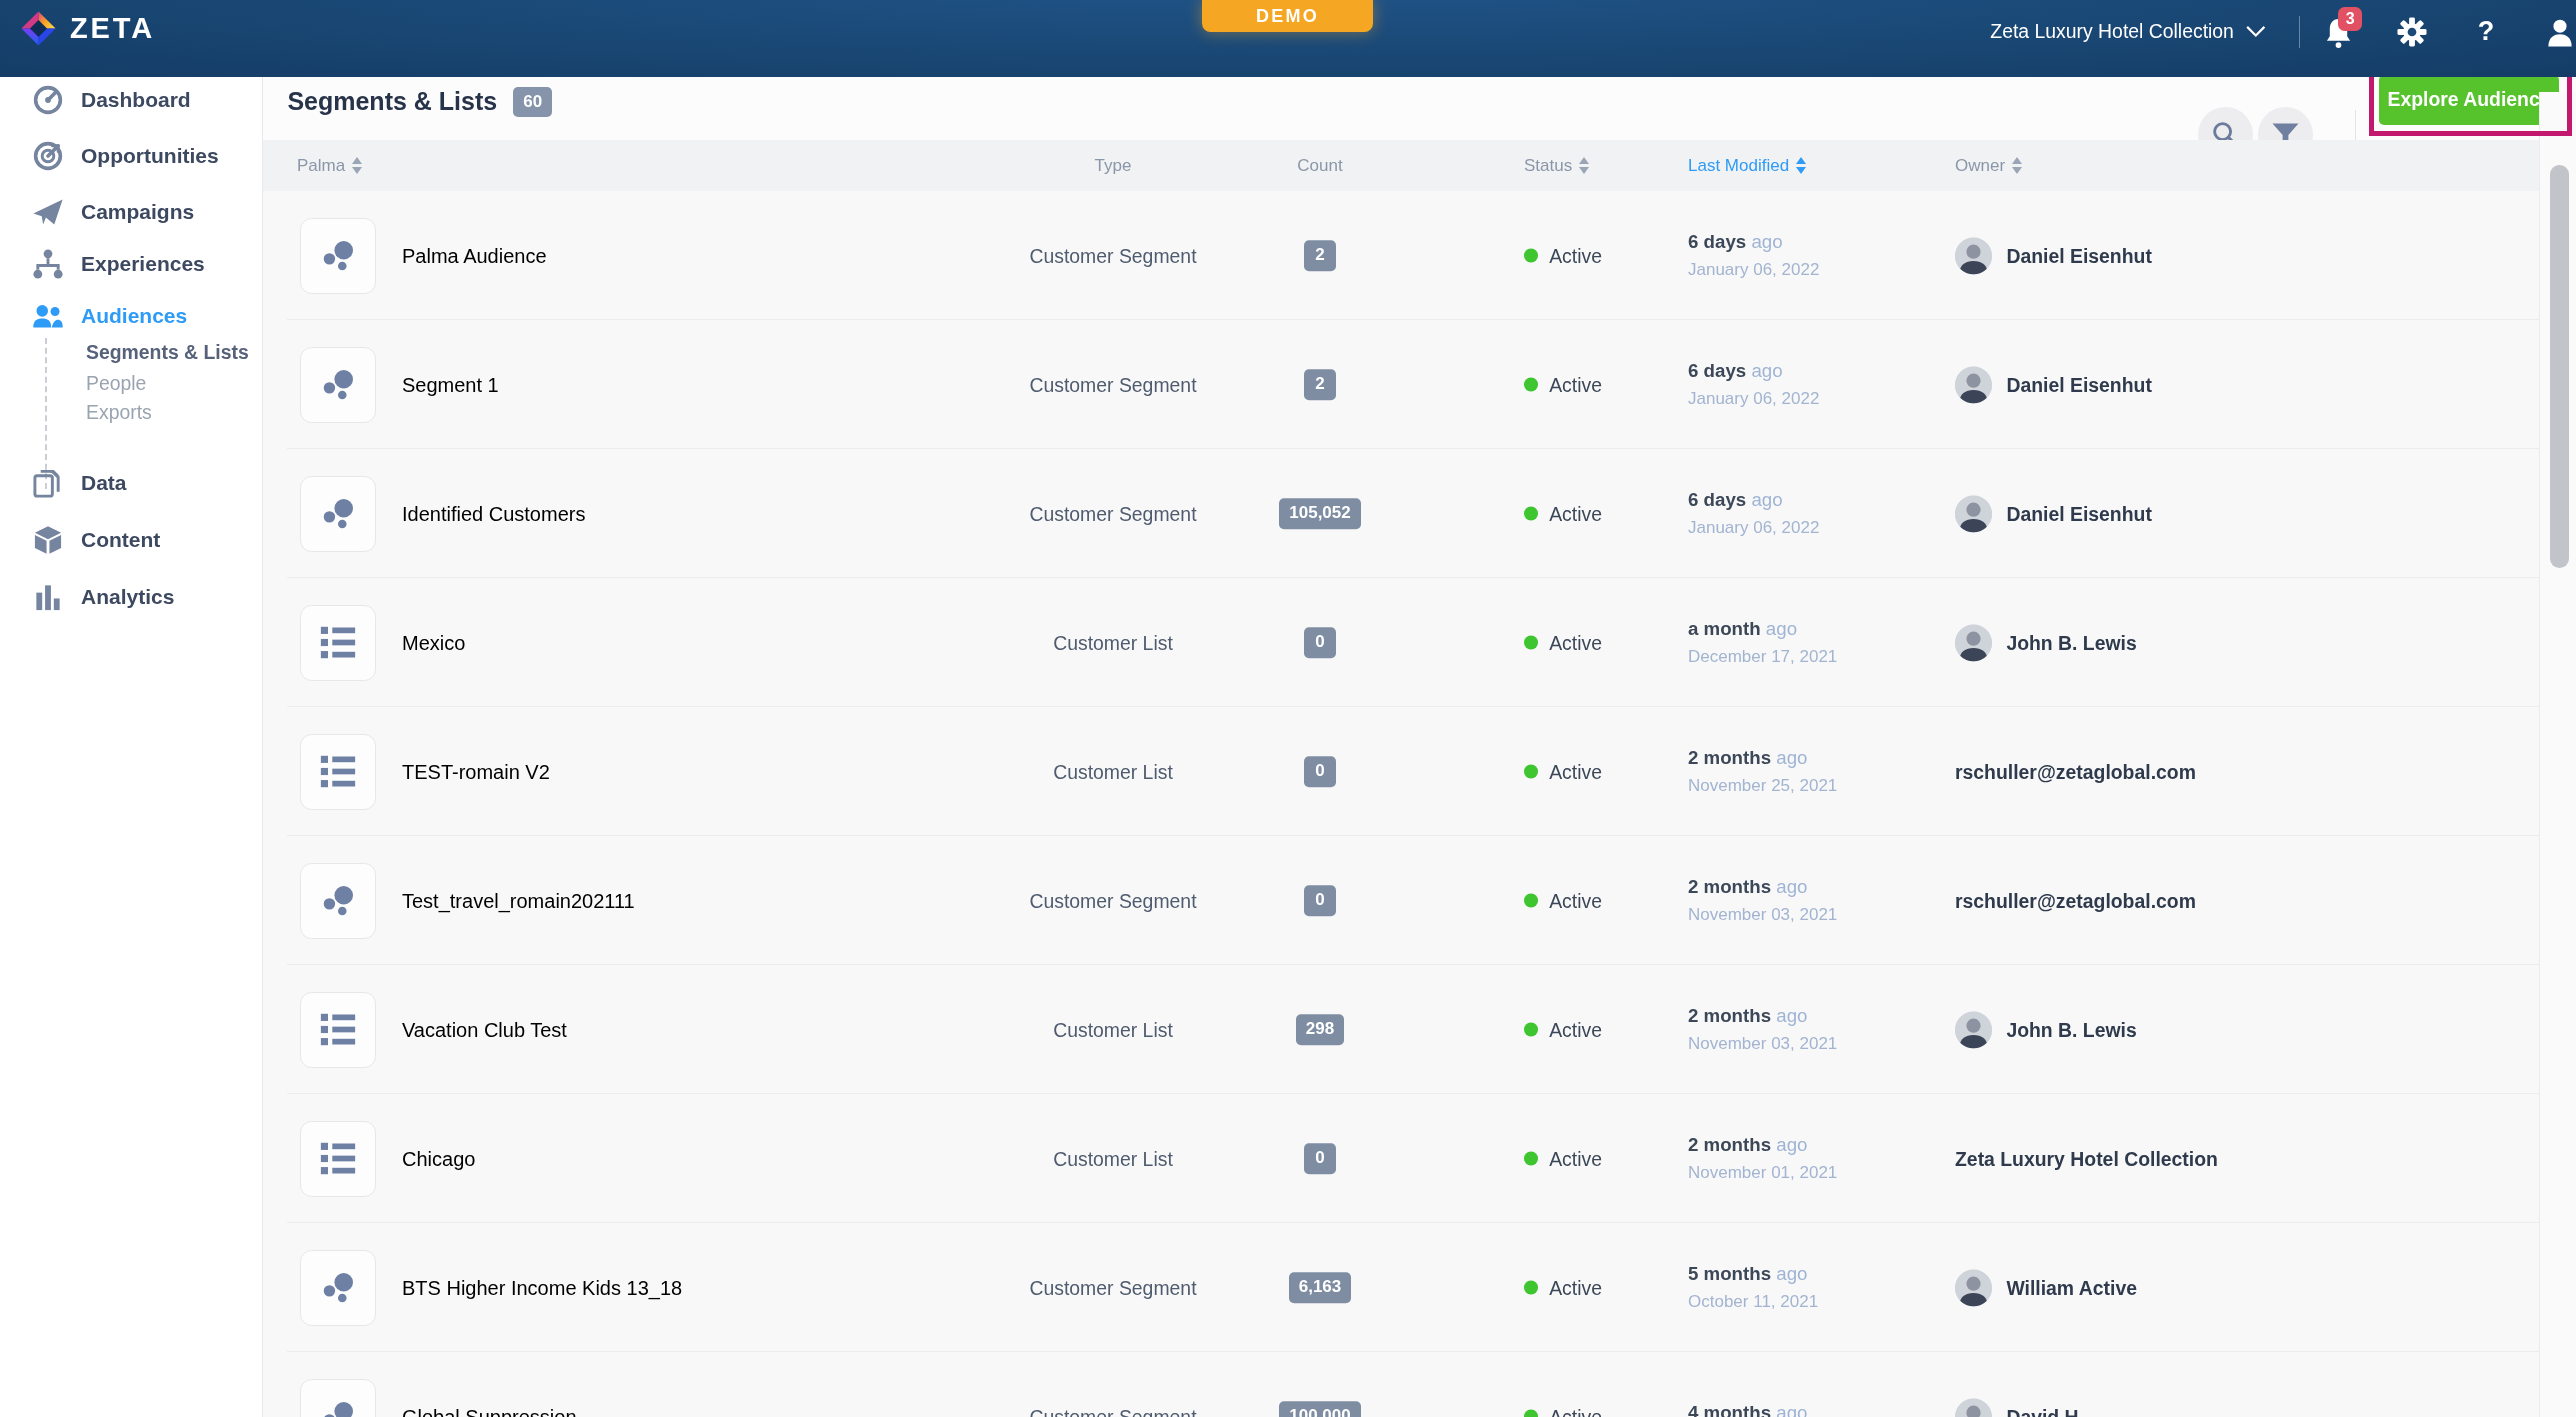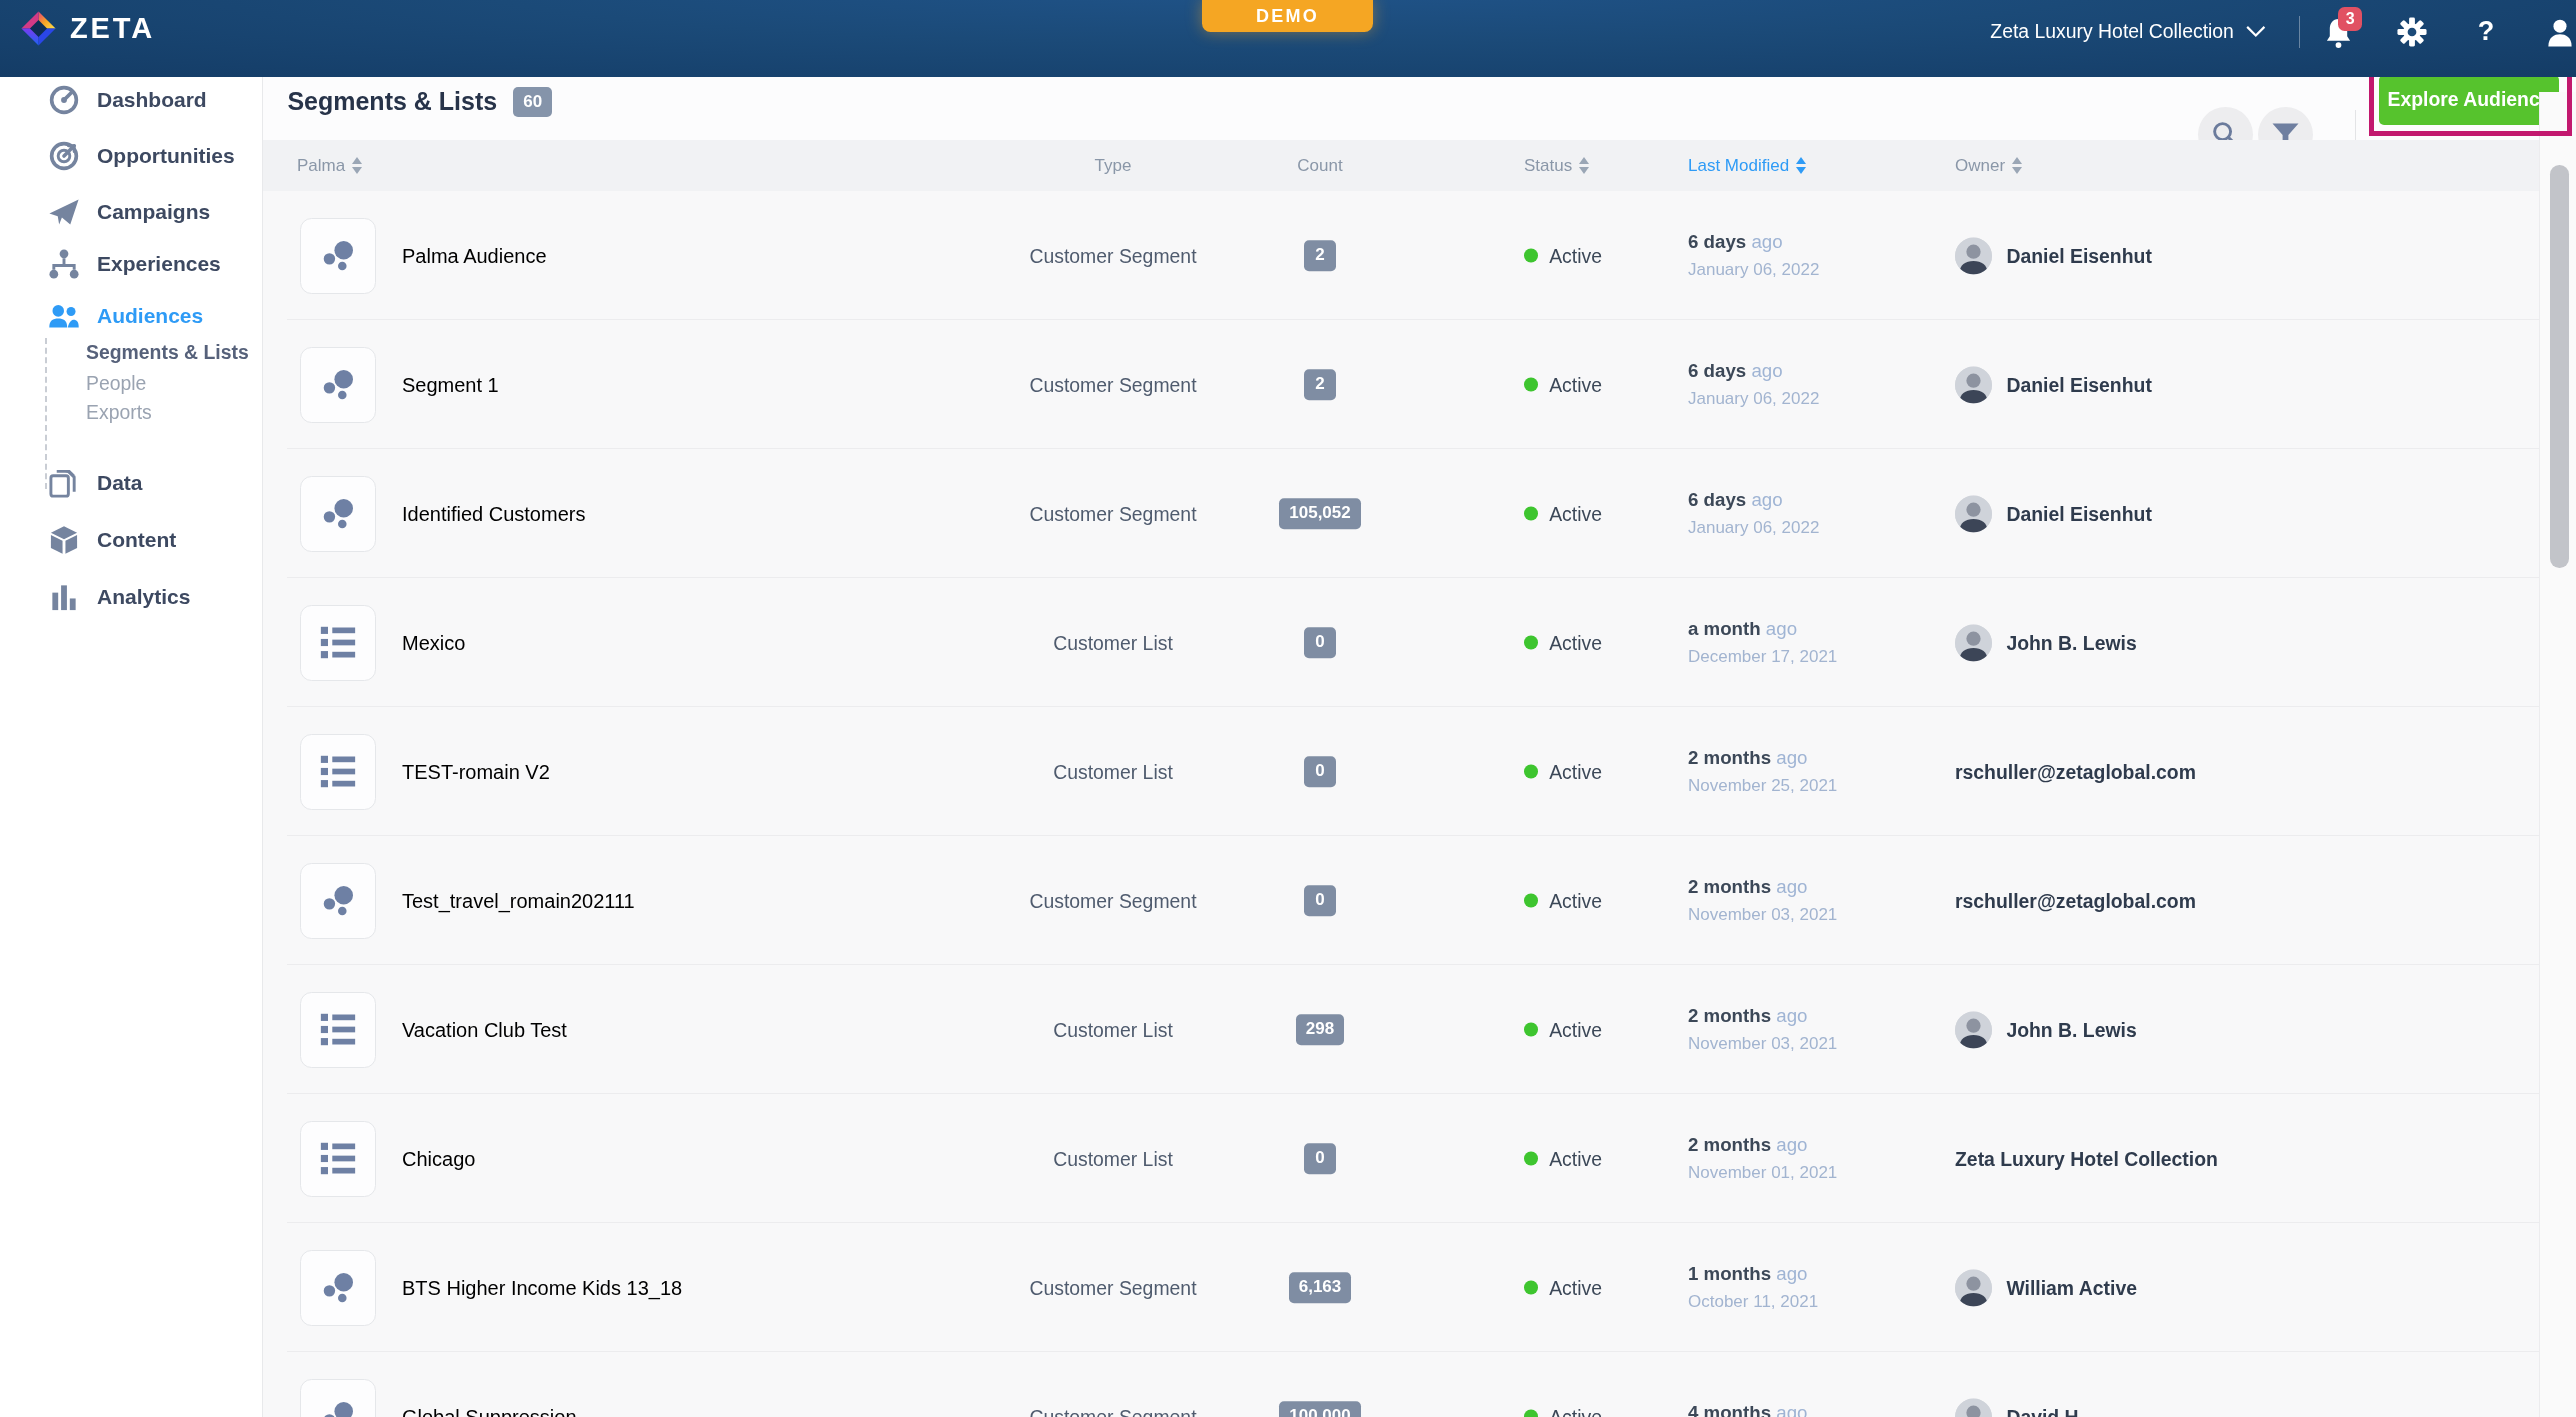--- a/index.html
+++ b/index.html
@@ -19,21 +19,21 @@
   .tb-icons { position:absolute; left:2322px; top:0; height:63px; display:flex; align-items:center; gap:42px; }
   .tb-icon { position:relative; width:32px; height:32px; display:flex; align-items:center; justify-content:center; cursor:pointer; }
   .bell-badge { position:absolute; left:16px; top:-8.6px; min-width:24.4px; height:24.4px; padding:0 5px;
     background:#e15163; border-radius:6.5px; color:#fff; font-size:16px; font-weight:700;
     display:flex; align-items:center; justify-content:center; }
   .q-glyph { color:#fff; font-size:27px; font-weight:700; }
 
   
   .sidebar { position:absolute; left:0; top:63px; width:263px; height:1354px; background:#fff;
     border-right:1.4px solid #e8e9eb; z-index:20; }
-  .side-item { position:absolute; left:16px; width:230px; height:46px; display:flex; align-items:center; cursor:pointer; }
+  .side-item { position:absolute; left:0; width:230px; height:46px; display:flex; align-items:center; cursor:pointer; }
   .side-item .s-icon { position:absolute; left:32px; width:32px; height:32px; display:flex; align-items:center; justify-content:center; }
   .side-item .s-label { position:absolute; left:81px; font-size:21px; font-weight:600; color:#3d4961; }
   .side-item.active .s-label { color:#2e9bf6; }
   .sub-dash { position:absolute; left:45px; top:275px; width:0; height:151px; border-left:2.2px dashed #c9cdd4; }
   .side-sub { position:absolute; left:0; width:263px; height:35px; display:flex; align-items:center; cursor:pointer; }
   .side-sub .s-label { position:absolute; left:86px; font-size:19.4px; font-weight:600; color:#56617a; }
   .side-sub.dim .s-label { color:#9aa3b1; font-weight:400; }
 
   
   .main { position:absolute; left:263px; top:63px; width:2313px; height:1354px; background:#f8f8f9; }
@@ -591,21 +591,21 @@
     <div class="cell c-name">BTS Higher Income Kids 13_18</div>
     <div class="cell c-type">Customer Segment</div>
     <div class="cell c-count">
       <span class="count-pill">6,163</span>
     </div>
     <div class="cell c-status">
       <span class="dot"></span>
       <span>Active</span>
     </div>
     <div class="cell c-mod">
-      <div class="mod-top"><b>1 months</b><span> ago</span></div>
+      <div class="mod-top"><b>5 months</b><span> ago</span></div>
       <div class="mod-date">October 11, 2021</div>
     </div>
     <div class="cell c-owner">
       <span class="avatar">
         <svg width="37" height="37" viewBox="0 0 52 52">
           <rect width="52" height="52" fill="#cfd3da"></rect>
           <circle cx="26" cy="20" r="10" fill="#8d93a0"></circle>
           <path d="M6 52 C6 38 15 33 26 33 C37 33 46 38 46 52 Z" fill="#3c4557"></path>
         </svg>
       </span>

